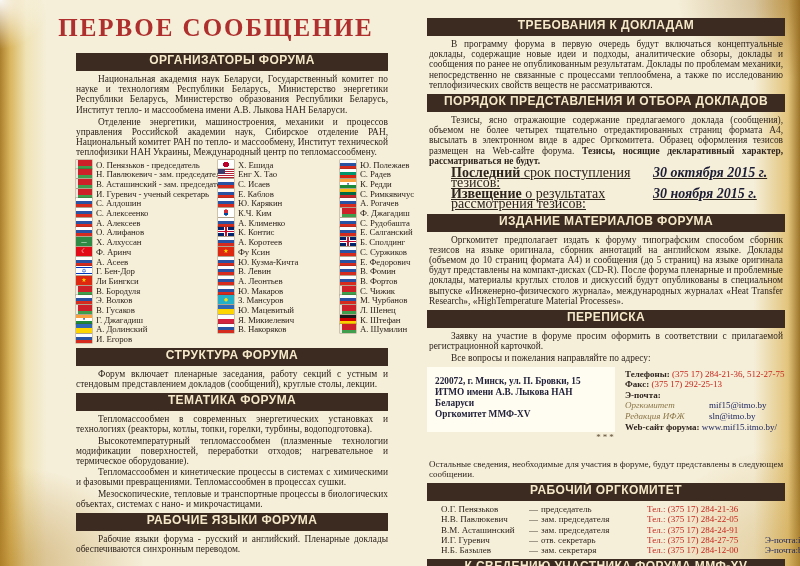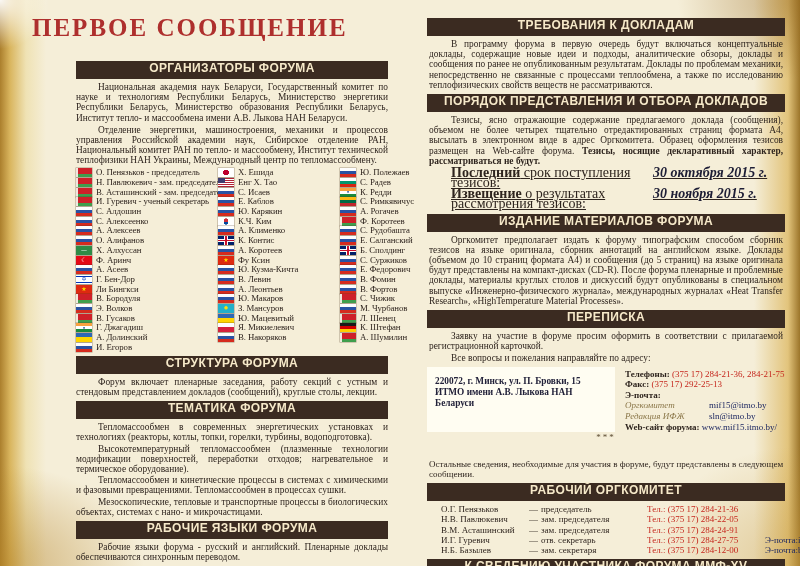--- a/index.html
+++ b/index.html
@@ -16,38 +16,38 @@
   .col-left{position:absolute;left:32px;top:8px;width:368px;}
   .col-right{position:absolute;left:427px;top:14px;width:358px;}
   .bar{
     background:#3b2b21;color:#f6e9c9;text-align:center;
     font-family:"Liberation Sans",sans-serif;font-weight:bold;
     font-size:12px;letter-spacing:.4px;line-height:15px;height:18px;
     margin:4px 0 3px 0;
   }
   .col-left .bar{margin-left:44px;margin-right:12px;}
   .page-title{
-    text-align:left;color:#ae2f2d;font-weight:bold;font-size:25px;
-    letter-spacing:2px;line-height:27px;margin:6px 0 20px 0;
+    text-align:center;color:#ae2f2d;font-weight:bold;font-size:25px;
+    letter-spacing:2px;line-height:27px;margin:6px 0 12px 0;
     font-family:"Liberation Serif",serif;
   }
   .para{
     margin:1px 12px 2px 44px;font-size:9.4px;line-height:10.2px;
     text-align:justify;text-indent:22px;
   }
   .col-right .para{margin:1px 2px 2px 2px;}
   .tight{margin-bottom:1px;}
   b.inlinebold{font-weight:bold;}
   
   .committee{display:flex;margin-top:2px;margin-bottom:2px;}
   .ccol{display:flex;flex-direction:column;}
   .ccol:nth-child(1){width:142px;}
   .ccol:nth-child(2){width:122px;}
   .ccol:nth-child(3){width:104px;}
-  .crow{display:flex;align-items:flex-end;height:9.7px;white-space:nowrap;padding-left:44px;}
+  .crow{display:flex;align-items:flex-start;height:9.7px;white-space:nowrap;padding-left:44px;}
   .flag{
     width:16px;height:9px;margin-right:4px;flex:none;position:relative;
     box-shadow:0 0 0 .5px rgba(70,50,30,.45);
   }
   .emblem{
     position:absolute;inset:0;display:flex;align-items:center;justify-content:center;
     font-size:6px;line-height:1;font-family:"DejaVu Sans",sans-serif;
   }
   .cname{font-size:8.8px;letter-spacing:-0.1px;}
   
@@ -270,21 +270,21 @@
           <div class="crow">
             <span class="flag" style="background: linear-gradient(rgb(253, 185, 19) 0px, rgb(253, 185, 19) 34%, rgb(0, 106, 68) 34%, rgb(0, 106, 68) 67%, rgb(193, 39, 45) 67%);"></span>
             <span class="cname">С. Римкявичус</span>
           </div>
           <div class="crow">
             <span class="flag" style="background: linear-gradient(rgb(253, 253, 253) 0px, rgb(253, 253, 253) 34%, rgb(41, 82, 163) 34%, rgb(41, 82, 163) 67%, rgb(213, 43, 30) 67%);"></span>
             <span class="cname">А. Рогачев</span>
           </div>
           <div class="crow">
             <span class="flag" style="background: linear-gradient(90deg, rgba(245, 240, 230, 0.95) 0px, rgba(245, 240, 230, 0.95) 13%, rgba(0, 0, 0, 0) 13%), linear-gradient(rgb(206, 32, 41) 0px, rgb(206, 32, 41) 64%, rgb(63, 158, 77) 64%);"></span>
-            <span class="cname">Ф. Коротеев</span>
+            <span class="cname">Ф. Джагадиш</span>
           </div>
           <div class="crow">
             <span class="flag" style="background: linear-gradient(rgb(253, 253, 253) 0px, rgb(253, 253, 253) 34%, rgb(41, 82, 163) 34%, rgb(41, 82, 163) 67%, rgb(213, 43, 30) 67%);"></span>
             <span class="cname">С. Рудобашта</span>
           </div>
           <div class="crow">
             <span class="flag" style="background: linear-gradient(rgb(253, 253, 253) 0px, rgb(253, 253, 253) 34%, rgb(41, 82, 163) 34%, rgb(41, 82, 163) 67%, rgb(213, 43, 30) 67%);"></span>
             <span class="cname">Е. Салганский</span>
           </div>
           <div class="crow">
@@ -366,23 +366,24 @@
     <p class="para">Оргкомитет предполагает издать к форуму типографским способом сборник тезисов на языке оригинала, сборник аннотаций на английском языке. Доклады (объемом до 10 страниц формата А4) и сообщения (до 5 страниц) на языке оригинала будут представлены на компакт-дисках (CD-R). После форума пленарные и проблемные доклады, материалы круглых столов и дискуссий будут опубликованы в специальном выпуске «Инженерно-физического журнала», международных журналах «Heat Transfer Research», «HighTemperature Material Processes».</p>
 
     <div class="bar">ПЕРЕПИСКА</div>
     <p class="para tight">Заявку на участие в форуме просим оформить в соответствии с прилагаемой регистрационной карточкой.</p>
     <p class="para tight">Все вопросы и пожелания направляйте по адресу:</p>
 
     <div class="contact">
       <div class="contact-box">
         <div class="addr">220072, г. Минск, ул. П. Бровки, 15</div>
         <div class="addr">ИТМО имени А.В. Лыкова НАН Беларуси</div>
+        <div class="addr">Оргкомитет ММФ-XV</div>
       </div>
       <div class="contact-right">
-        <div class="c-line"><span class="lbl">Телефоны:</span> <span class="red">(375 17) 284-21-36, 284-21-75</span></div>
+        <div class="c-line"><span class="lbl">Телефоны:</span> <span class="red">(375 17) 284-21-36, 512-27-75</span></div>
         <div class="c-line"><span class="lbl">Факс:</span> <span class="red">(375 17) 292-25-13</span></div>
         <div class="c-line lbl">Э-почта:</div>
         <div>
             <div class="c-row">
               <span class="olive italic">Оргкомитет</span>
               <span class="blue">mif15@itmo.by</span>
             </div>
             <div class="c-row">
               <span class="olive italic">Редакция ИФЖ</span>
               <span class="blue">sln@itmo.by</span>

